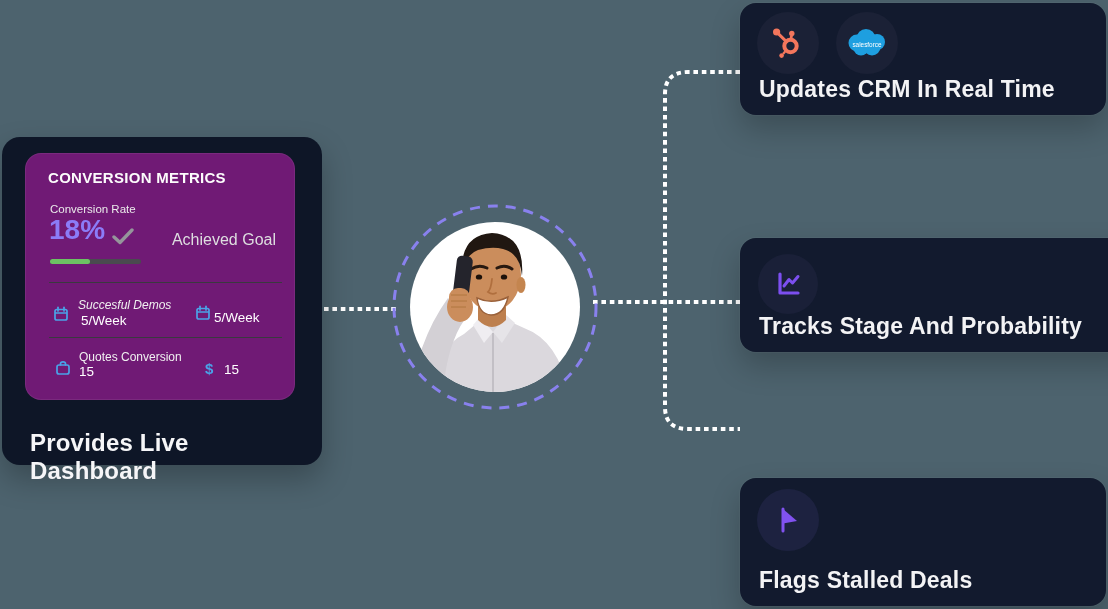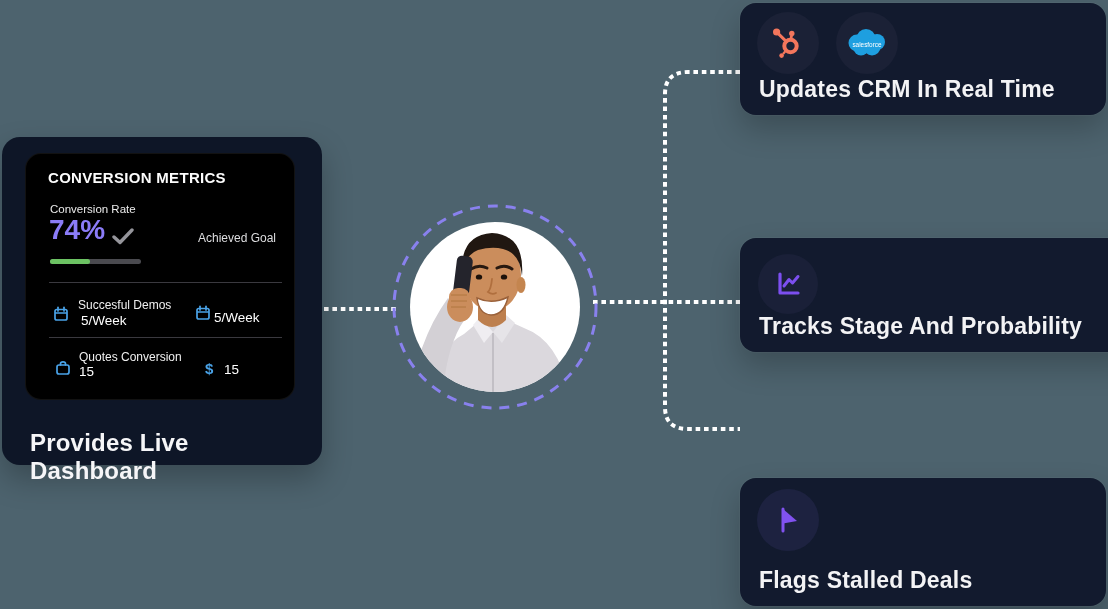--- a/index.html
+++ b/index.html
@@ -6,27 +6,27 @@
   .canvas{position:relative;width:1108px;height:609px;background:#4d636e;overflow:hidden;
           font-family:"Liberation Sans","DejaVu Sans",sans-serif;}
   .abs{position:absolute;}
 
   
   svg.connectors{position:absolute;left:0;top:0;width:1108px;height:609px;pointer-events:none;}
 
   
   .left-card{left:2px;top:137px;width:320px;height:328px;background:#0e1627;border-radius:18px;
              box-shadow:0 14px 30px rgba(0,0,0,.25);}
-  .dash-panel{position:absolute;left:23px;top:16px;width:268px;height:245px;background:#000000;
+  .dash-panel{position:absolute;left:23px;top:16px;width:268px;height:245px;background:#701a75;
               border:1px solid rgba(255,255,255,.07);border-radius:16px;text-align:center;}
   .db-header{position:absolute;left:22px;top:15px;font-size:15px;font-weight:700;color:#fcfcfc;letter-spacing:.3px;}
   .db-rate-label{position:absolute;left:24px;top:49px;font-size:11.5px;color:#eaeaea;}
   .db-rate-value{position:absolute;left:23px;top:60px;font-size:28px;font-weight:700;color:#8b7cf8;}
   .db-check{position:absolute;left:86px;top:74px;}
-  .db-goal{position:absolute;right:18px;top:77px;font-size:12px;color:#dedee0;}
+  .db-goal{position:absolute;right:18px;top:77px;font-size:16px;color:#dedee0;}
   .db-progress{position:absolute;left:24px;top:105px;width:91px;height:5px;border-radius:3px;background:#4a4a4f;}
   .db-progress-fill{height:100%;border-radius:3px;background:#6cc263;}
   .db-divider{position:absolute;left:23px;right:12px;height:1px;background:#3a393f;}
   .d1{top:128px;} .d2{top:183px;}
   .db-row-label{position:absolute;font-size:12px;color:#f0f0f0;}
   .db-row-value{position:absolute;font-size:13.5px;color:#ffffff;}
   .db-icon{position:absolute;width:16px;height:16px;}
   .db-dollar{position:absolute;left:179px;top:206px;font-size:15px;font-weight:700;color:#4aa3e8;}
 
   .left-title{position:absolute;left:28px;top:292px;font-size:24px;font-weight:600;color:#f6f6f8;letter-spacing:.2px;}
@@ -56,37 +56,37 @@
   <svg class="connectors">
     <line x1="324" y1="309" x2="396" y2="309" stroke="#ffffff" stroke-width="4" stroke-dasharray="4.6 3.8"></line>
     <line x1="593" y1="302" x2="740" y2="302" stroke="#ffffff" stroke-width="4" stroke-dasharray="4.6 3.8"></line>
     <path d="M740,72 H688 Q665,72 665,94 V407 Q665,429 688,429 H740" fill="none" stroke="#ffffff" stroke-width="4" stroke-dasharray="4.6 3.8"></path>
   </svg>
 
   <div class="abs left-card">
     <div class="dash-panel">
       <div class="db-header">CONVERSION METRICS</div>
       <div class="db-rate-label">Conversion Rate</div>
-      <div class="db-rate-value">74%</div>
+      <div class="db-rate-value">18%</div>
       <svg class="db-check" width="22" height="17" viewBox="0 0 22 17">
         <path d="M2 9 L8 14.5 L20 2" fill="none" stroke="#95959b" stroke-width="3.4" stroke-linecap="round" stroke-linejoin="round"></path>
       </svg>
       <div class="db-goal">Achieved Goal</div>
       <div class="db-progress">
         <div class="db-progress-fill" style="width: 44%;"></div>
       </div>
       <div class="db-divider d1"></div>
 
       <svg class="db-icon" style="left:27px;top:152px;" viewBox="0 0 16 16">
         <rect x="2" y="3.5" width="12" height="10.5" rx="1.8" fill="none" stroke="#4aa3e8" stroke-width="1.7"></rect>
         <line x1="5" y1="1.3" x2="5" y2="5" stroke="#4aa3e8" stroke-width="1.7" stroke-linecap="round"></line>
         <line x1="11" y1="1.3" x2="11" y2="5" stroke="#4aa3e8" stroke-width="1.7" stroke-linecap="round"></line>
         <line x1="2" y1="7" x2="14" y2="7" stroke="#4aa3e8" stroke-width="1.5"></line>
       </svg>
-      <div class="db-row-label" style="left:52px;top:144px;">Succesful Demos</div>
+      <div class="db-row-label" style="left:52px;top:144px;font-style:italic;">Succesful Demos</div>
       <div class="db-row-value" style="left:55px;top:159px;">5/Week</div>
       <svg class="db-icon" style="left:169px;top:151px;" viewBox="0 0 16 16">
         <rect x="2" y="3.5" width="12" height="10.5" rx="1.8" fill="none" stroke="#4aa3e8" stroke-width="1.7"></rect>
         <line x1="5" y1="1.3" x2="5" y2="5" stroke="#4aa3e8" stroke-width="1.7" stroke-linecap="round"></line>
         <line x1="11" y1="1.3" x2="11" y2="5" stroke="#4aa3e8" stroke-width="1.7" stroke-linecap="round"></line>
         <line x1="2" y1="7" x2="14" y2="7" stroke="#4aa3e8" stroke-width="1.5"></line>
       </svg>
       <div class="db-row-value" style="left:188px;top:156px;">5/Week</div>
 
       <div class="db-divider d2"></div>

